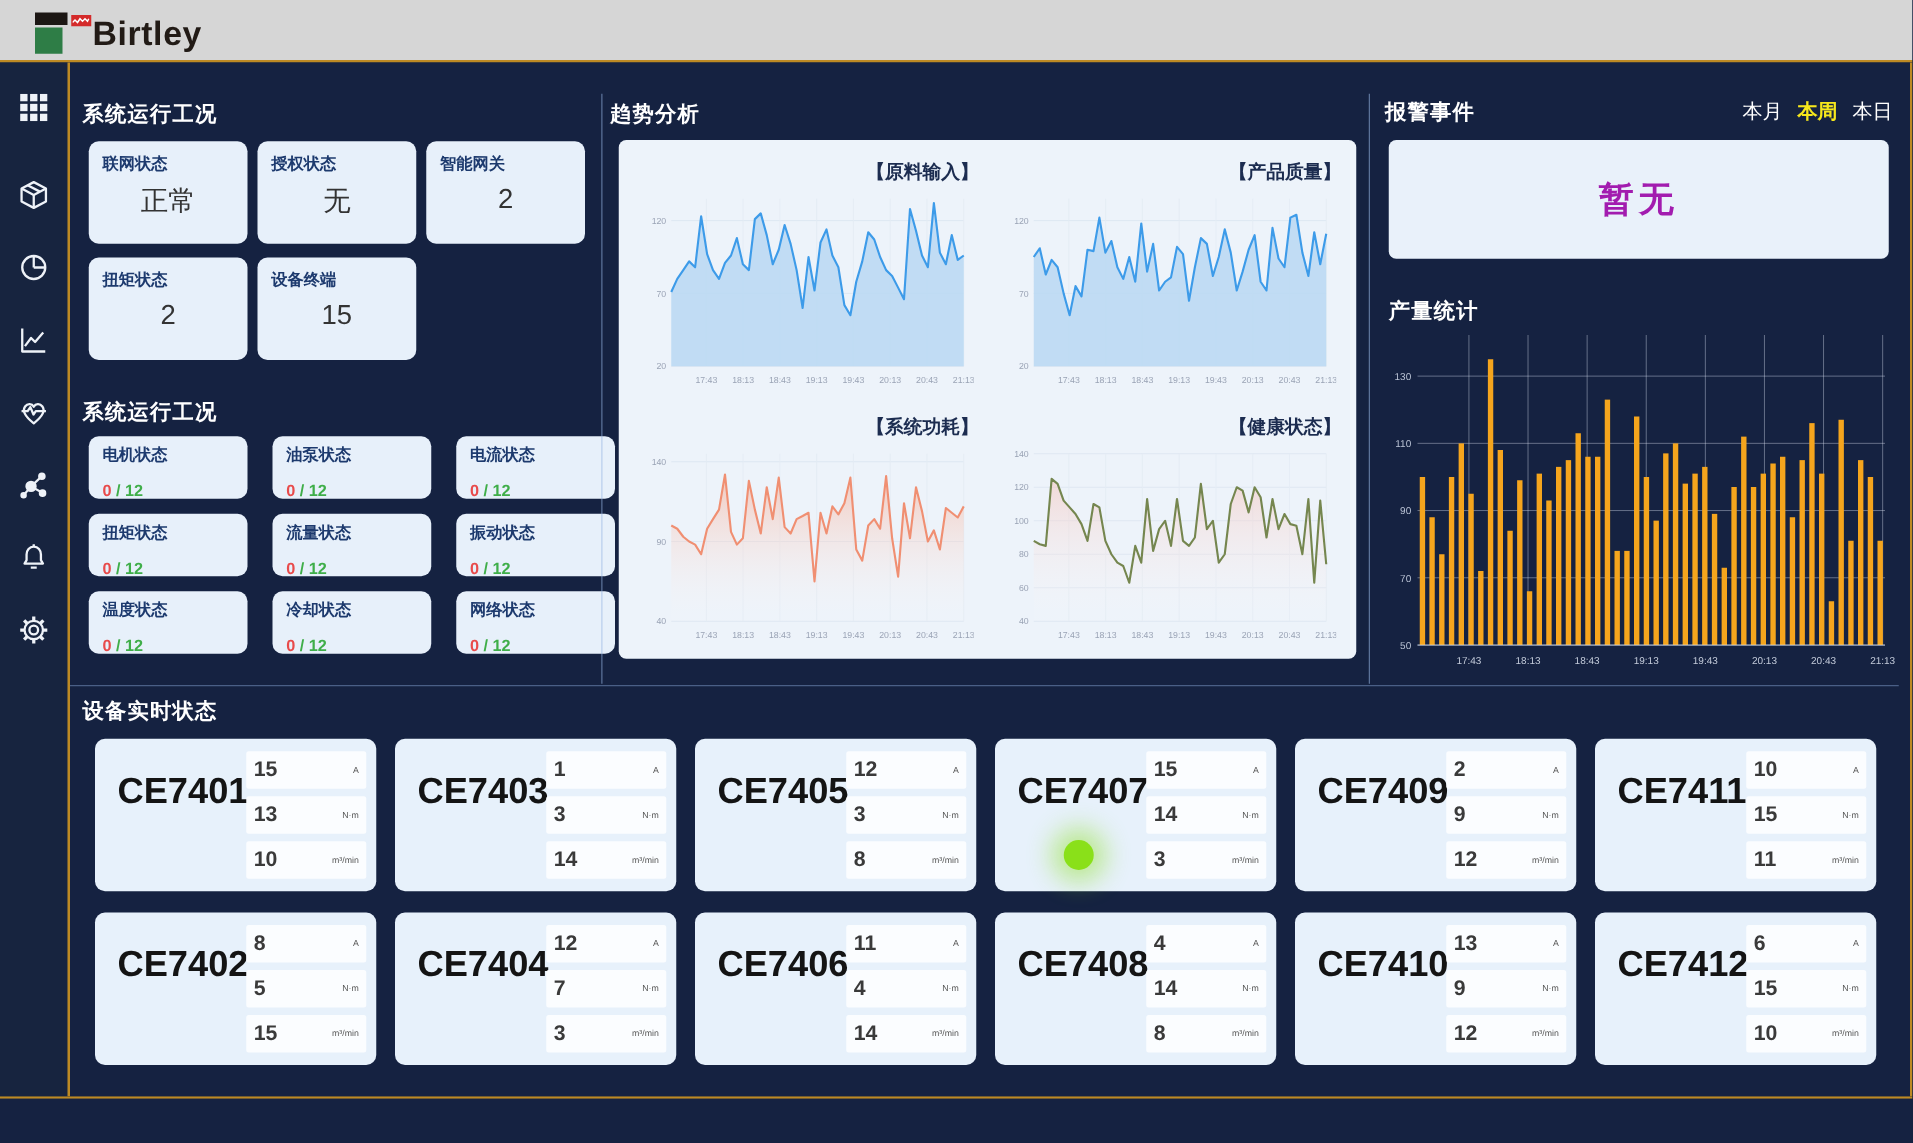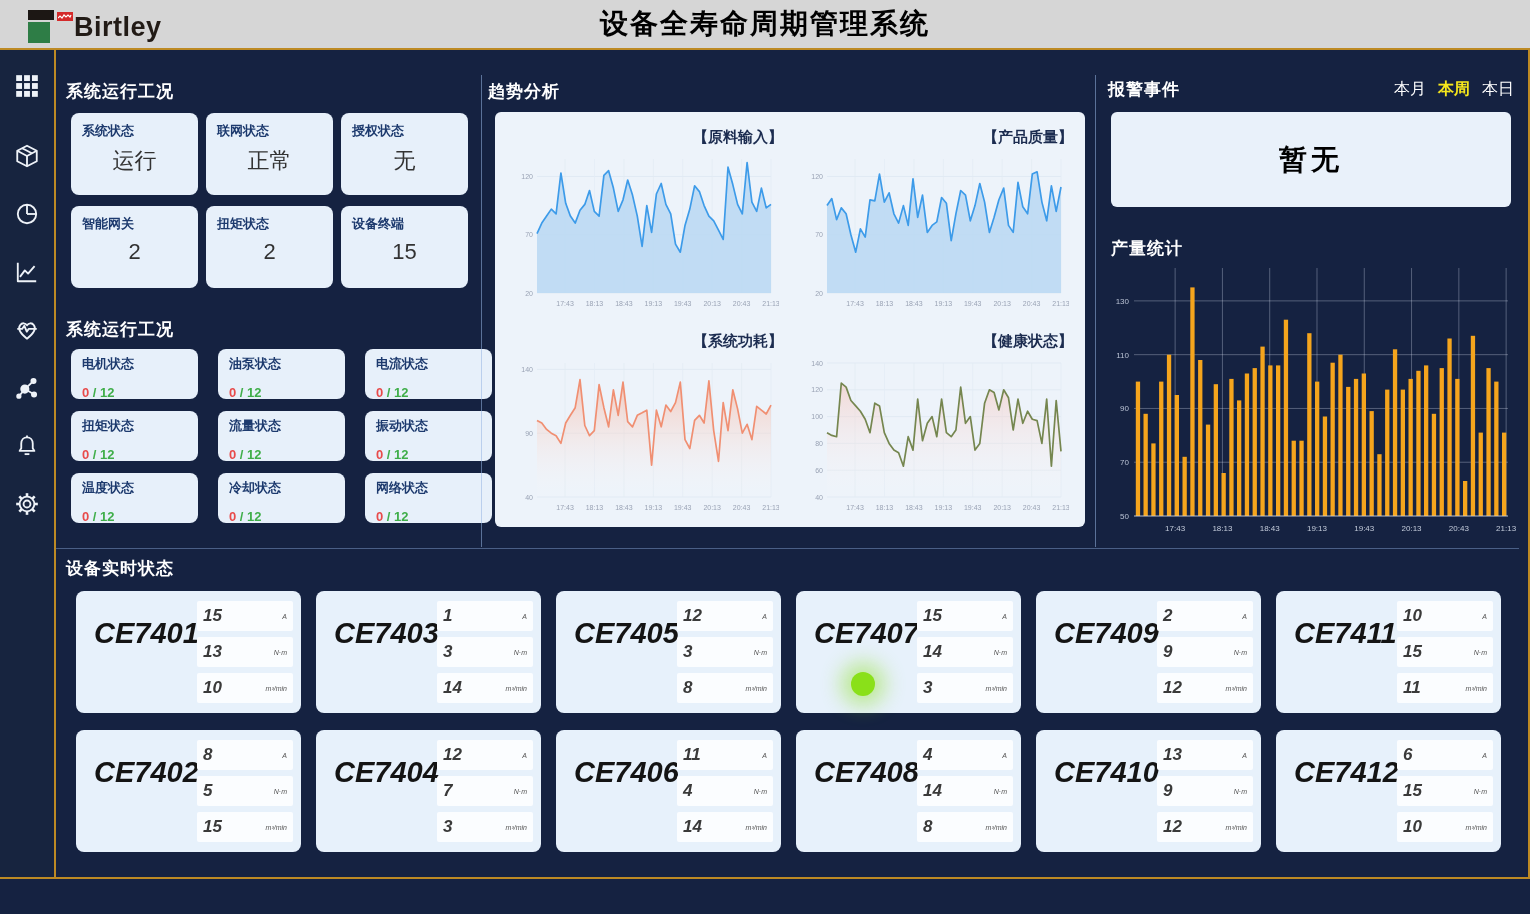--- a/index.html
+++ b/index.html
@@ -47,27 +47,27 @@
   .trend-grid { display:grid; grid-template-columns:1fr 1fr; grid-template-rows:1fr 1fr; column-gap:18px; row-gap:12px; height:100%;text-align:right; }
   .mini { display:flex; flex-direction:column; }
   .mini-title { font-size:15px; font-weight:bold; color:#1c2c50; margin:2px 0 4px 4px; }
 
   
   .alarm-head { position:absolute; left:1052px; top:28px; width:406px; display:flex; align-items:center; }
   .alarm-tabs { margin-left:auto; display:flex; gap:12px; }
   .tab { font-size:16px; color:#fff; cursor:pointer; }
   .tab.active { color:#f6e71c; font-weight:bold; }
   .alarm-card { position:absolute; left:1055px; top:62px; width:400px; height:95px; background:#e9f1fa; border-radius:6px; display:flex; align-items:center; justify-content:center; }
-  .alarm-empty { font-size:28px; font-weight:bold; color:#000000; letter-spacing:4px; }
+  .alarm-empty { font-size:28px; font-weight:bold; color:#a21caf; letter-spacing:4px; }
   .prod-chart { position:absolute; left:1050px; top:212px; }
 
   
   .dev-section { position:absolute; left:0; top:498px; width:1463px; height:329px; border-top:1px solid rgba(140,170,220,.45); }
   .dev-title { position:absolute; left:10px; top:8px; color:#fff; font-size:17px; font-weight:bold; letter-spacing:1px; }
-  .dev-grid { position:absolute; left:20px; top:42px; display:grid; grid-template-columns:repeat(6,225px); gap:17px 15px;font-style:italic; }
+  .dev-grid { position:absolute; left:20px; top:42px; display:grid; grid-template-columns:repeat(6,225px); gap:17px 15px; }
   .dcard { position:relative; height:122px; background:#e7f1fb; border-radius:8px; cursor:pointer; }
   .dcard-name { position:absolute; left:18px; top:26px; font-size:29px; font-weight:600; color:#141414; }
   .dcard-rows { position:absolute; right:8px; top:10px; width:96px; display:flex; flex-direction:column; gap:6px; }
   .drow { height:30px; background:#fbfdff; border-radius:2px; display:flex; align-items:center; justify-content:space-between; padding:0 6px; }
   .drow-val { font-size:17px; font-weight:bold; color:#3a3a3a; }
   .drow-unit { font-size:7px; color:#555; }
   .dev-dot { position:absolute; left:55px; top:81px; width:24px; height:24px; border-radius:50%; box-shadow:0 0 20px 10px rgba(138,224,25,.45); }
 
   
   .footer { height:35px; background:#152241; }
@@ -83,21 +83,20 @@
       <div class="lb-black"></div>
       <div class="lb-red">
           <svg width="14" height="7">
             <polyline points="0,5 2,3 4,5 6,2 8,4 10,2 12,4 13,2" fill="none" stroke="#fff" stroke-width="1.2"></polyline>
           </svg>
         </div>
       <div class="lb-green"></div>
     </div>
     <div class="logo-text">Birtley</div>
   </div>
-  <div class="app-title">设备全寿命周期管理系统</div>
 </div>
 <div class="gold-h"></div>
 
 <div class="main-row">
   <nav class="sidebar">
     <div class="side-btn">
         <span><svg width="26" height="26" viewBox="0 0 24 24" fill="#eef2f8">
             <rect x="2" y="2" width="5.4" height="5.4"></rect>
             <rect x="9.3" y="2" width="5.4" height="5.4"></rect>
             <rect x="16.6" y="2" width="5.4" height="5.4"></rect>
@@ -168,24 +167,20 @@
               <line x1="4.9" y1="19.1" x2="7.2" y2="16.8"></line>
               <line x1="16.8" y1="7.2" x2="19.1" y2="4.9"></line>
             </g>
           </svg></span>
       </div>
   </nav>
 
   <div class="content">
     <div class="sec-title" style="left:10px;top:30px">系统运行工况</div>
     <div class="status-grid" id="status-grid">
-        <div class="scard">
-     <div class="scard-label">系统状态</div>
-     <div class="scard-value">运行</div>
-   </div>
         <div class="scard">
      <div class="scard-label">联网状态</div>
      <div class="scard-value">正常</div>
    </div>
         <div class="scard">
      <div class="scard-label">授权状态</div>
      <div class="scard-value">无</div>
    </div>
         <div class="scard">
      <div class="scard-label">智能网关</div>

